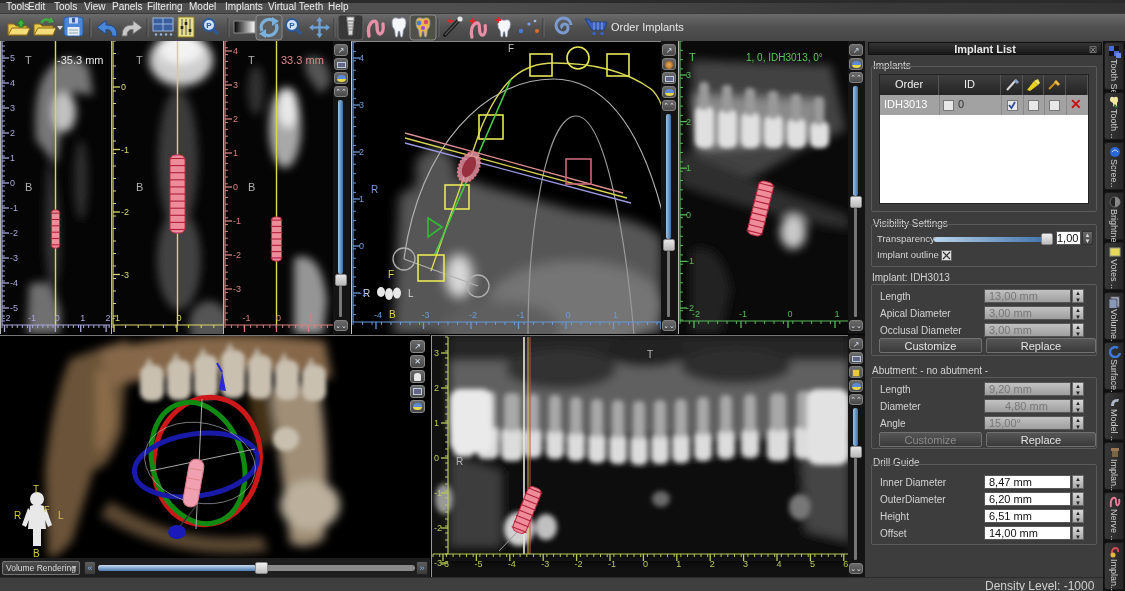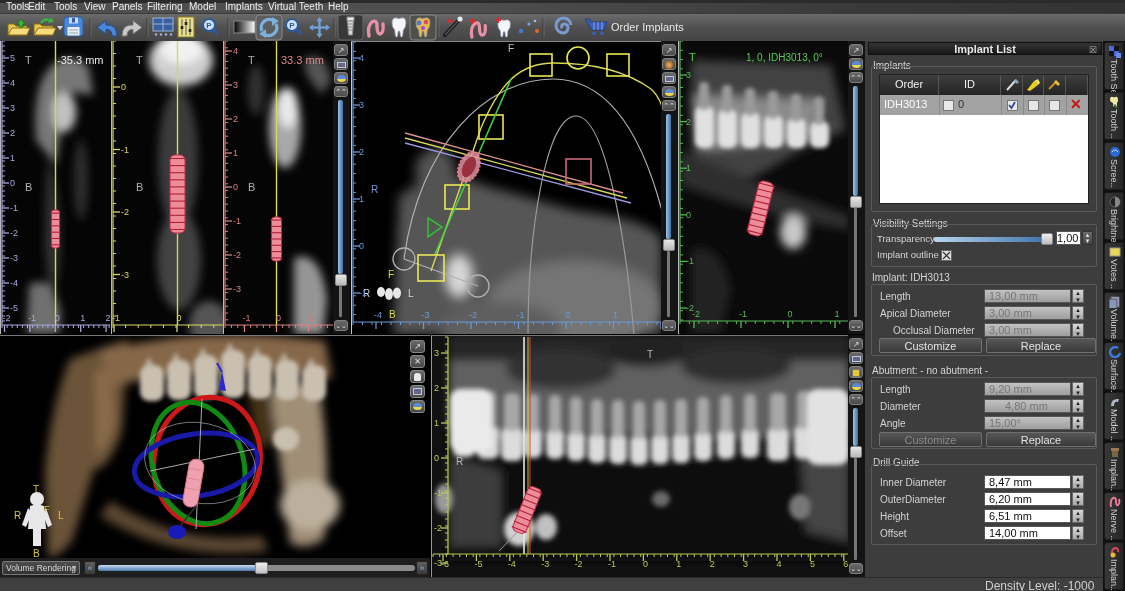--- a/index.html
+++ b/index.html
@@ -1196,21 +1196,21 @@
         <path d="M2 2 L9 9 M9 2 L2 9" stroke="#333" stroke-width="1.2"></path>
       </svg>
       <span style="position:absolute;left:7px;top:231px;font-size:10px;color:#d4d4d4;">Implant: IDH3013</span>
       <div style="position:absolute;left:6px;top:243px;width:226px;height:72px;border:1px solid #5a5a5a;border-radius:2px;"></div>
       <span style="position:absolute;left:15px;top:250px;font-size:10px;color:#d4d4d4;">Length</span>
       <div style="position:absolute;left:119px;top:248px;width:87px;height:14px;background:linear-gradient(#c2c2c2,#9e9e9e);color:#777;border:1px solid #555;font-size:11px;line-height:13px;padding-left:4px;">13,00 mm</div>
       <div style="position:absolute;left:207px;top:248px;width:12px;height:14px;background:linear-gradient(#d8d8d8,#a8a8a8);border:1px solid #666;color:#222;font-size:6px;text-align:center;line-height:6.5px;">▲<br>▼</div>
       <span style="position:absolute;left:15px;top:267px;font-size:10px;color:#d4d4d4;">Apical Diameter</span>
       <div style="position:absolute;left:119px;top:265px;width:87px;height:14px;background:linear-gradient(#c2c2c2,#9e9e9e);color:#777;border:1px solid #555;font-size:11px;line-height:13px;padding-left:4px;">3,00 mm</div>
       <div style="position:absolute;left:207px;top:265px;width:12px;height:14px;background:linear-gradient(#d8d8d8,#a8a8a8);border:1px solid #666;color:#222;font-size:6px;text-align:center;line-height:6.5px;">▲<br>▼</div>
-      <span style="position:absolute;left:15px;top:284px;font-size:10px;color:#d4d4d4;margin-left:13px;">Occlusal Diameter</span>
+      <span style="position:absolute;left:15px;top:284px;font-size:10px;color:#d4d4d4;">Occlusal Diameter</span>
       <div style="position:absolute;left:119px;top:282px;width:87px;height:14px;background:linear-gradient(#c2c2c2,#9e9e9e);color:#777;border:1px solid #555;font-size:11px;line-height:13px;padding-left:4px;">3,00 mm</div>
       <div style="position:absolute;left:207px;top:282px;width:12px;height:14px;background:linear-gradient(#d8d8d8,#a8a8a8);border:1px solid #666;color:#222;font-size:6px;text-align:center;line-height:6.5px;">▲<br>▼</div>
       <div style="position:absolute;left:14px;top:297px;width:103px;height:15px;background:linear-gradient(#565656,#3a3a3a);border:1px solid #707070;border-radius:2px;color:#e4e4e4;font-size:11px;text-align:center;line-height:14px;">Customize</div>
       <div style="position:absolute;left:121px;top:297px;width:110px;height:15px;background:linear-gradient(#565656,#3a3a3a);border:1px solid #707070;border-radius:2px;color:#e4e4e4;font-size:11px;text-align:center;line-height:14px;">Replace</div>
       <span style="position:absolute;left:7px;top:324px;font-size:10px;color:#d4d4d4;">Abutment: - no abutment -</span>
       <div style="position:absolute;left:6px;top:336px;width:226px;height:72px;border:1px solid #5a5a5a;border-radius:2px;"></div>
       <span style="position:absolute;left:15px;top:343px;font-size:10px;color:#d4d4d4;">Length</span>
       <div style="position:absolute;left:119px;top:341px;width:87px;height:14px;background:linear-gradient(#c2c2c2,#9e9e9e);color:#777;border:1px solid #555;font-size:11px;line-height:13px;padding-left:4px;">9,20 mm</div>
       <div style="position:absolute;left:207px;top:341px;width:12px;height:14px;background:linear-gradient(#d8d8d8,#a8a8a8);border:1px solid #666;color:#222;font-size:6px;text-align:center;line-height:6.5px;">▲<br>▼</div>
       <span style="position:absolute;left:15px;top:360px;font-size:10px;color:#d4d4d4;">Diameter</span>

